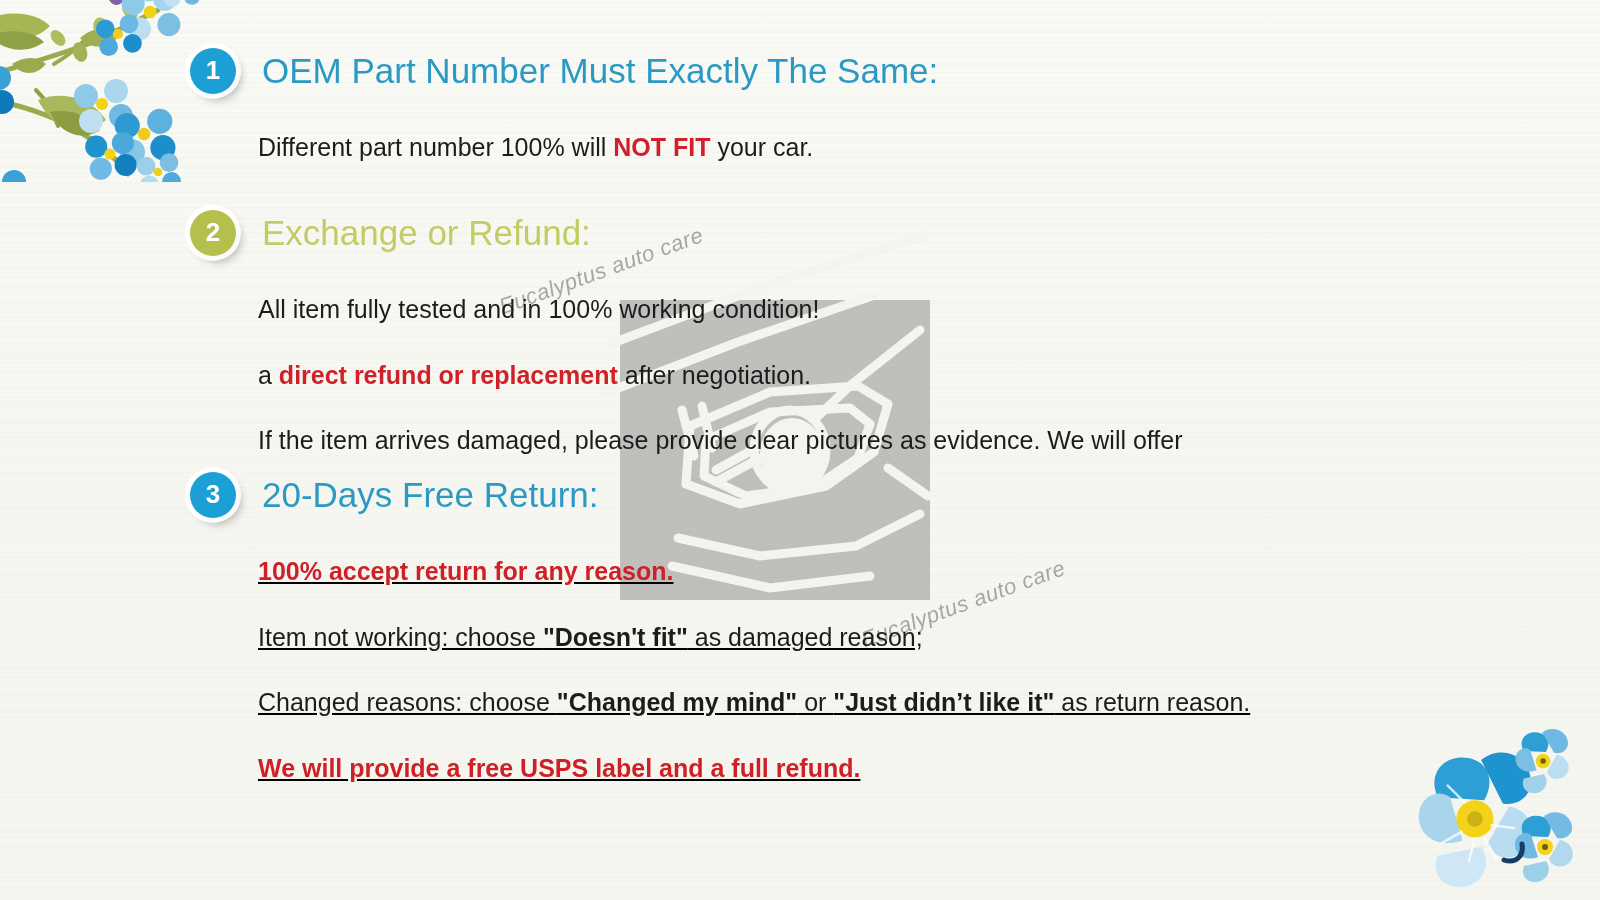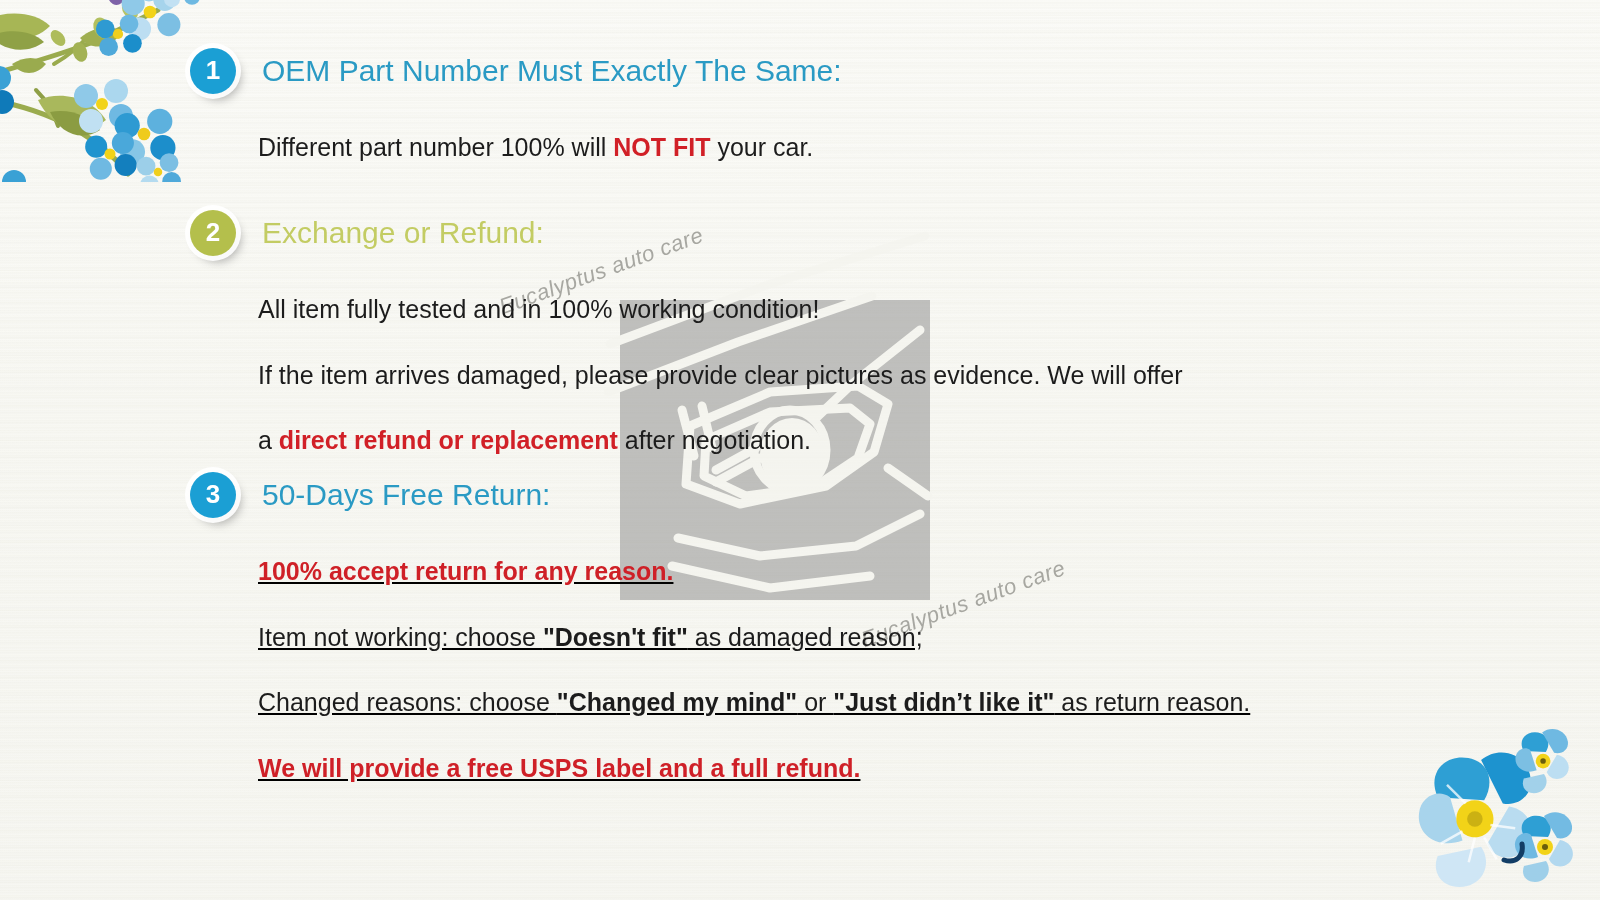--- a/index.html
+++ b/index.html
@@ -98,21 +98,21 @@
     line-height:1;
     box-shadow:
       0 0 0 5px rgba(255,255,255,0.92),
       5px 6px 9px rgba(90,90,90,0.42);
   }
   .badge.blue  { background:#1b9fd4; }
   .badge.olive { background:#b4bf4c; }
   .badge span { position:relative; top:-1px; }
 
   .heading {
-    font-size:30px;
+    font-size:35px;
     line-height:1.05;
     white-space:nowrap;
   }
   .heading.blue  { color:#2a9ac4; font-weight:400; }
   .heading.olive { color:#c3cc63; font-weight:400; }
   .heading .strong { font-weight:400; }
 
   .body-block { margin-top:6px; padding-left:68px; }
 
   .line {
@@ -325,34 +325,34 @@
 
     <div class="section" id="section-2">
       <div class="head-row">
         <div class="badge olive">
           <span>2</span>
         </div>
         <div class="heading olive">Exchange or Refund:</div>
       </div>
       <div class="body-block" id="s2-body">
         <div class="line" id="s2-l1">All item fully tested and in 100% working condition!</div>
-        <div class="line justify wide" id="s2-l2">If the item arrives damaged, please provide clear pictures as evidence. We will offer</div>
         <div class="line" id="s2-l3">
           <span>a </span><span class="red">direct refund or replacement</span><span> after negotiation.</span>
         </div>
+        <div class="line justify wide" id="s2-l2">If the item arrives damaged, please provide clear pictures as evidence. We will offer</div>
       </div>
     </div>
 
     <div class="section" id="section-3">
       <div class="head-row">
         <div class="badge blue">
           <span>3</span>
         </div>
         <div class="heading blue">
-          <span>50-Days </span><span class="strong">Free Return:</span>
+          <span>20-Days </span><span class="strong">Free Return:</span>
         </div>
       </div>
       <div class="body-block" id="s3-body">
         <div class="line allred" id="s3-l1">100% accept return for any reason.</div>
         <div class="line" id="s3-l2">
           <span>Item not working: choose </span><b>"Doesn't fit"</b><span> as damaged reason;</span>
         </div>
         <div class="line" id="s3-l3">
           <span>Changed reasons: choose </span><b>"Changed my mind"</b><span> or </span><b>"Just didn’t like it"</b><span> as return reason.</span>
         </div>

